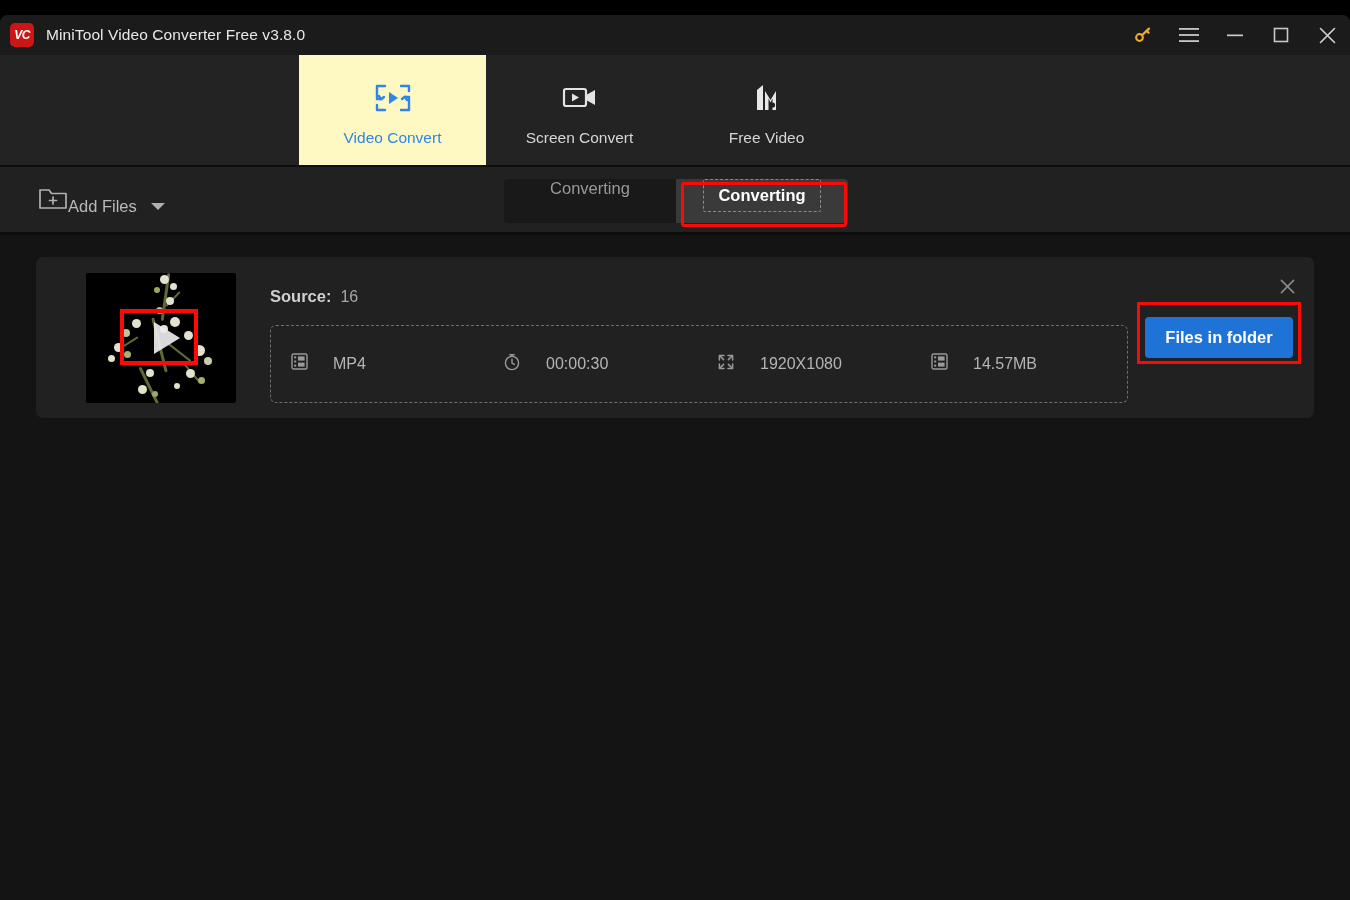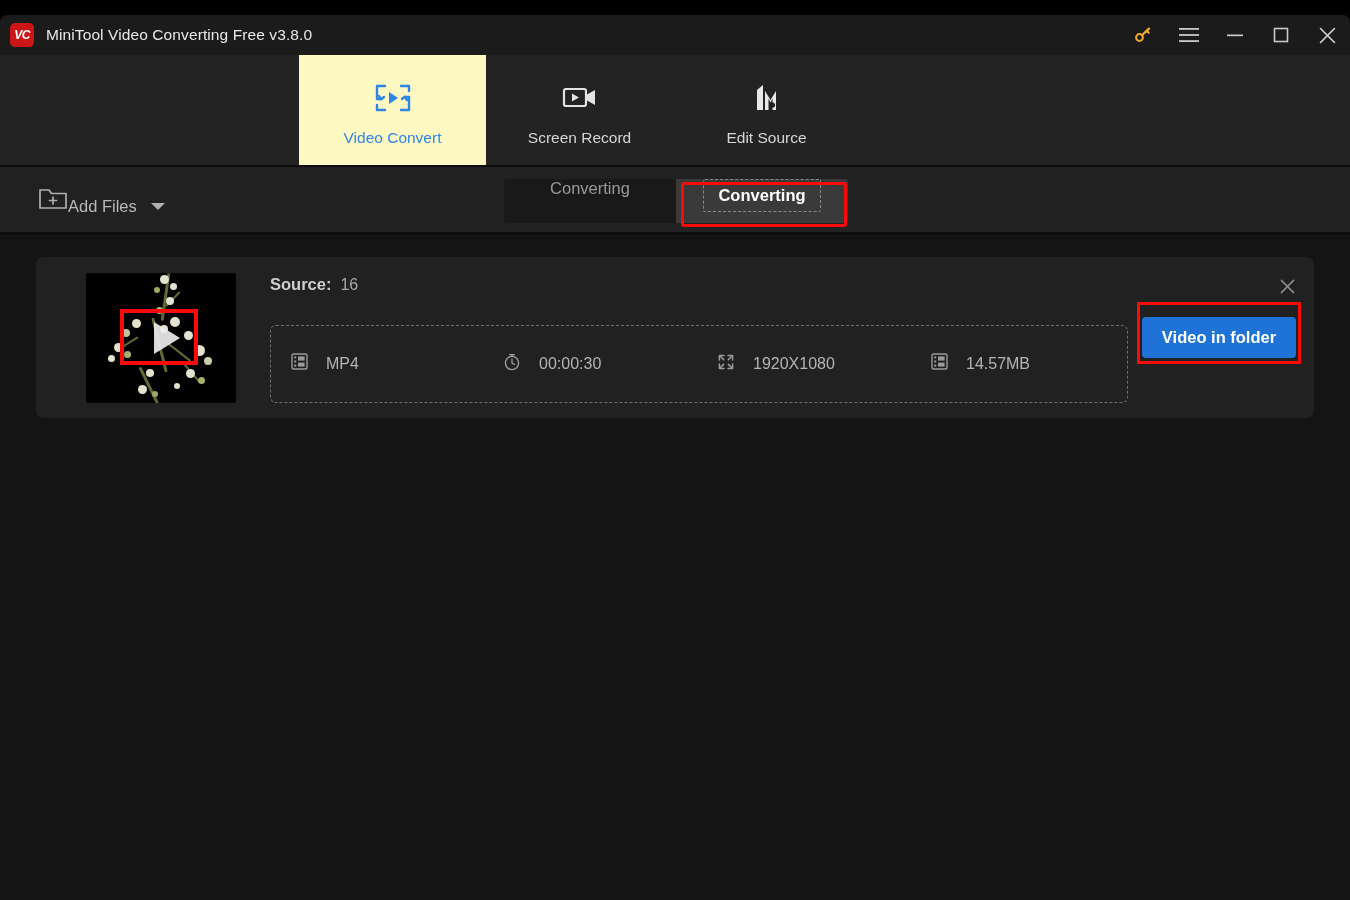--- a/index.html
+++ b/index.html
@@ -252,21 +252,21 @@
     z-index: 4;
     pointer-events: none;
   }
 
   #card-body {
     flex: 1 1 auto;
     margin-left: 34px;
     height: 130px;
     display: flex;
     flex-direction: column;
-    justify-content: space-between;
+    justify-content: flex-end;
     padding-top: 2px;
   }
 
   #source-row {
     display: flex;
     align-items: baseline;
     gap: 9px;
     height: 30px;
   }
   #source-label {
@@ -283,21 +283,21 @@
     margin-top: 8px;
     height: 78px;
     border: 1px dashed #6e6e6e;
     border-radius: 6px;
     display: flex;
     align-items: center;
   }
   .meta-item {
     display: flex;
     align-items: center;
-    gap: 18px;
+    gap: 25px;
     flex: 0 0 214px;
     padding-left: 18px;
   }
   .meta-item:first-child { padding-left: 20px; }
   .meta-text {
     font-size: 16px;
     color: #b4b4b4;
   }
 
   #action-area {
@@ -345,21 +345,21 @@
     border-radius: 3px;
   }
 </style>
 </head>
 <body>
 
 <div id="app-window">
 
   <div id="title-bar">
     <div id="app-logo">VC</div>
-    <div id="app-title">MiniTool Video Converting Free v3.8.0</div>
+    <div id="app-title">MiniTool Video Converter Free v3.8.0</div>
 
     <div id="title-actions">
 
       <div class="title-btn">
         <svg width="20" height="20" viewBox="0 0 20 20">
           <circle cx="6.5" cy="12.5" r="3.4" fill="none" stroke="#f2ad2a" stroke-width="2"></circle>
           <path d="M9 10.3 L16 3.6" stroke="#f2ad2a" stroke-width="2.2" stroke-linecap="round"></path>
           <path d="M13.6 6 L15.6 7.7" stroke="#f2ad2a" stroke-width="2.2" stroke-linecap="round"></path>
         </svg>
       </div>
@@ -412,32 +412,32 @@
 
 
     <div class="nav-tab">
       <div class="nav-icon">
         <svg width="40" height="34" viewBox="0 0 40 34">
           <rect x="4" y="8" width="22" height="17" rx="2" fill="none" stroke="#e3e3e3" stroke-width="2.2"></rect>
           <path d="M12 12.6 L19 16.5 L12 20.4 Z" fill="#e3e3e3"></path>
           <path d="M27 13.5 L35 9 V24 L27 19.5 Z" fill="#e3e3e3"></path>
         </svg>
       </div>
-      <div class="nav-label">Screen Record</div>
+      <div class="nav-label">Screen Convert</div>
     </div>
 
     <div class="nav-tab">
       <div class="nav-icon">
         <svg width="40" height="34" viewBox="0 0 40 34">
           <path d="M10 29 V9 L16 4 V29 Z" fill="#e8e8e8"></path>
           <path d="M18 29 V10 L23.5 19 L29 10 V29 H25.5 V17.5 L23.5 21.5 L21.5 17.5 V29 Z" fill="#e8e8e8"></path>
           <circle cx="25.5" cy="24" r="2.6" fill="#1f1f1f"></circle>
         </svg>
       </div>
-      <div class="nav-label">Edit Source</div>
+      <div class="nav-label">Free Video</div>
     </div>
   </div>
 
   <div id="toolbar">
 
     <div id="add-files-button">
       <span>
         <svg width="30" height="26" viewBox="0 0 30 26">
           <path d="M2 22 V4 H11 L13.5 7.5 H28 V22 Z" fill="none" stroke="#b0b0b0" stroke-width="1.7" stroke-linejoin="round"></path>
           <path d="M15 11 V18 M11.5 14.5 H18.5" stroke="#b0b0b0" stroke-width="1.7" stroke-linecap="round"></path>
@@ -562,21 +562,21 @@
                 <rect x="7" y="9.6" width="6.6" height="4" fill="#9a9a9a"></rect>
               </svg>
             </span>
             <span class="meta-text">14.57MB</span>
           </div>
 
         </div>
       </div>
 
       <div id="action-area">
-        <button id="show-in-folder-button">Video in folder</button>
+        <button id="show-in-folder-button">Files in folder</button>
         <div id="show-folder-highlight"></div>
       </div>
 
       <div id="card-close-button">
         <svg width="15" height="15" viewBox="0 0 15 15">
           <path d="M1.4 1.4 L13.6 13.6 M13.6 1.4 L1.4 13.6" stroke="#8d8d8d" stroke-width="1.5" stroke-linecap="round"></path>
         </svg>
       </div>
 
     </div>

